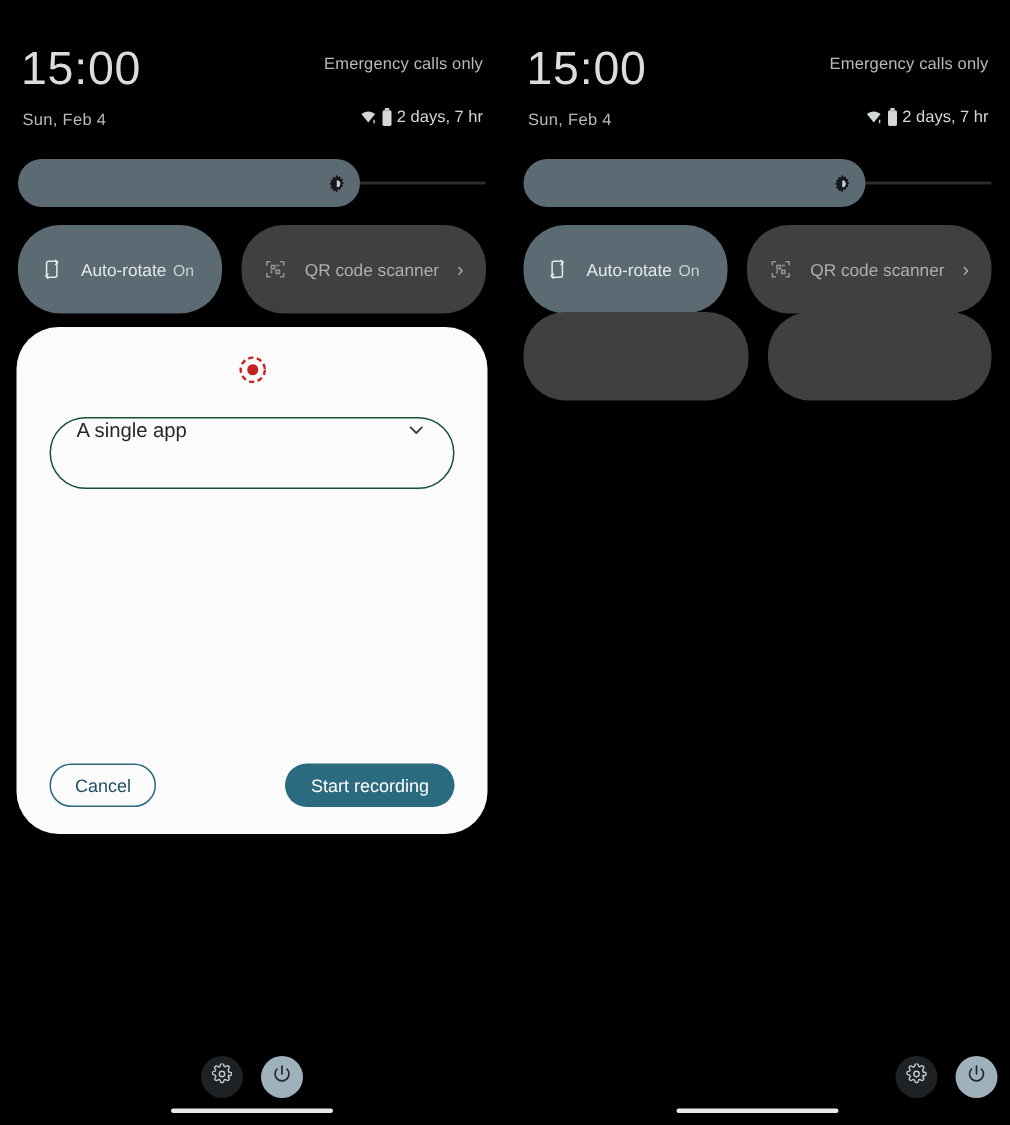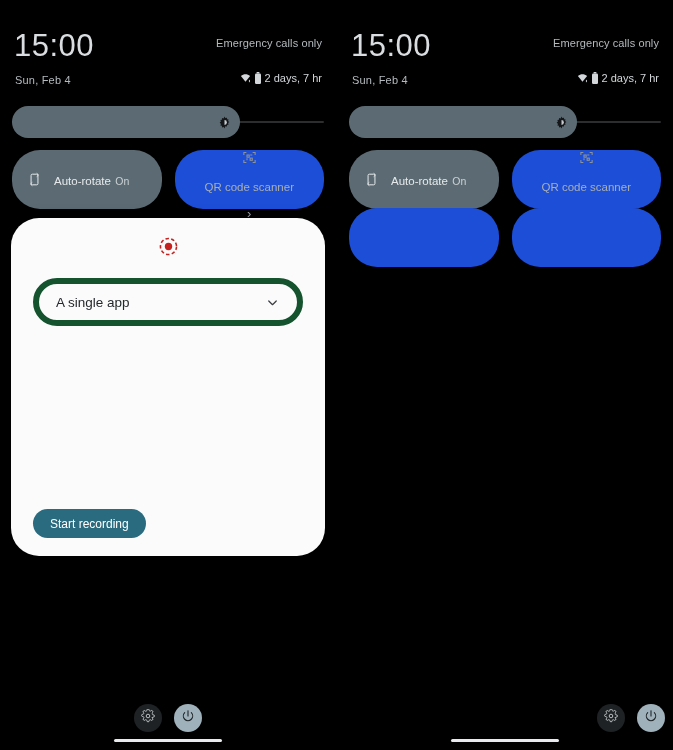--- a/index.html
+++ b/index.html
@@ -87,21 +87,21 @@
   .tiles.row2 { top: 208px; }
   .tile {
     flex: 1 1 0;
     height: 59px;
     border-radius: 28px;
     display: flex; align-items: center;
     padding: 0 15px;
     gap: 12px;
   }
   .tile-active { background: #5c6b73; }
-  .tile-inactive { background: #1d4ed8; flex-direction: column; }
+  .tile-inactive { background: #404040; }
   .tile-icon { flex: 0 0 auto; display: flex; align-items: center; }
   .tile-text { flex: 1 1 auto; min-width: 0; }
   .tile-label {
     font-size: 11.5px; color: #e6e9eb; line-height: 1.25;
     white-space: nowrap; overflow: hidden; text-overflow: ellipsis;
   }
   .tile-inactive .tile-label { color: #a9afb3; }
   .tile-sub {
     font-size: 10.5px; color: #cbd1d4; line-height: 1.3;
   }
@@ -125,23 +125,23 @@
   .dlg-title {
     text-align: center;
     font-size: 17.5px;
     color: #1d1f21;
     margin-top: 11px;
     letter-spacing: 0.1px;
   }
   .dropdown {
     margin-top: 18px;
     height: 48px;
-    border: 6px solid #14532d;
+    border: 1px solid #14532d;
     border-radius: 26px;
-    display: flex; align-items: center;
+    display: flex; 
     padding: 0 17px;
   }
   .dropdown-value {
     flex: 1 1 auto;
     font-size: 13.5px;
     color: #25282b;
   }
   .dropdown-caret { flex: 0 0 auto; color: #3c4043; display: flex; }
 
   
@@ -317,20 +317,21 @@
         <span class="dropdown-caret">
           <svg width="15" height="15" viewBox="0 0 24 24" fill="none" stroke="#3c4043" stroke-width="2" stroke-linecap="round" stroke-linejoin="round">
               <path d="M6 9.5l6 6 6-6"></path>
             </svg>
         </span>
       </div>
 
 
 
       <div class="actions">
+        <button class="btn-cancel">Cancel</button>
         <button class="btn-primary">Start recording</button>
       </div>
     </div>
 
     <div class="footer footer-left">
       <span class="fbtn fbtn-settings">
         <span>
           <svg width="14" height="14" viewBox="0 0 24 24" fill="none" stroke="#c6cacd" stroke-width="1.6">
               <circle cx="12" cy="12" r="3.1"></circle>
               <path d="M19.3 14.2a1.6 1.6 0 00.33 1.77l.06.06a2 2 0 11-2.83 2.83l-.06-.06a1.6 1.6 0 00-1.77-.33 1.6 1.6 0 00-.97 1.47V20a2 2 0 11-4 0v-.1A1.6 1.6 0 009 18.4a1.6 1.6 0 00-1.77.33l-.06.06a2 2 0 11-2.83-2.83l.06-.06A1.6 1.6 0 004.73 14 1.6 1.6 0 003.26 13H3a2 2 0 110-4h.1A1.6 1.6 0 004.6 7.97a1.6 1.6 0 00-.33-1.77l-.06-.06a2 2 0 112.83-2.83l.06.06A1.6 1.6 0 009 3.73h.1A1.6 1.6 0 0010.07 2.26V2a2 2 0 114 0v.1a1.6 1.6 0 00.97 1.47 1.6 1.6 0 001.77-.33l.06-.06a2 2 0 112.83 2.83l-.06.06a1.6 1.6 0 00-.33 1.77V9a1.6 1.6 0 001.47.97H21a2 2 0 110 4h-.1a1.6 1.6 0 00-1.47.97z"></path>

